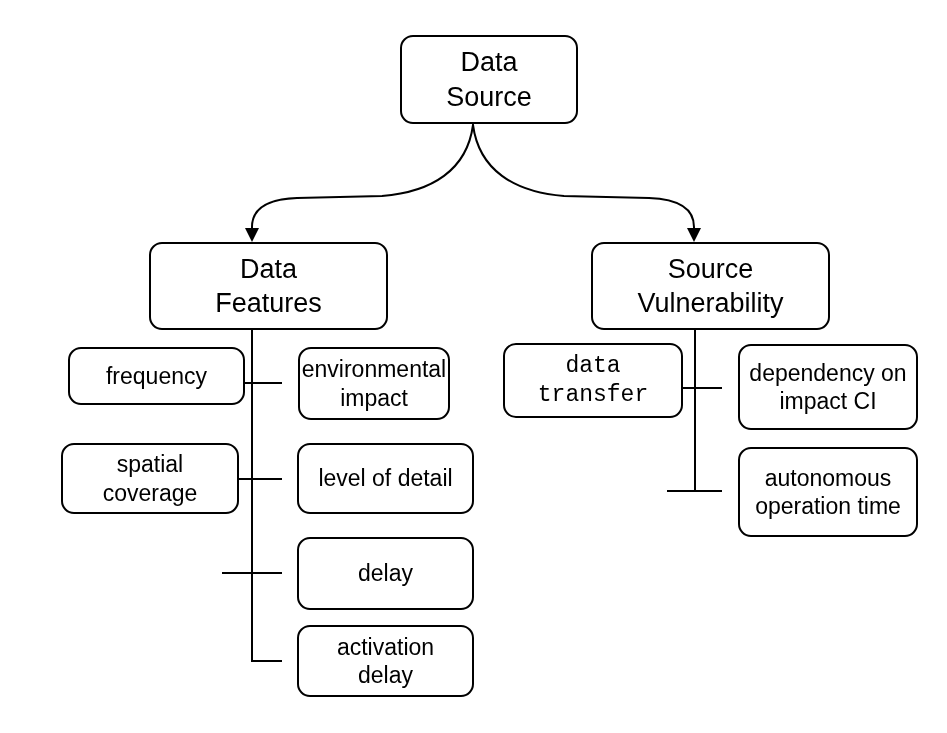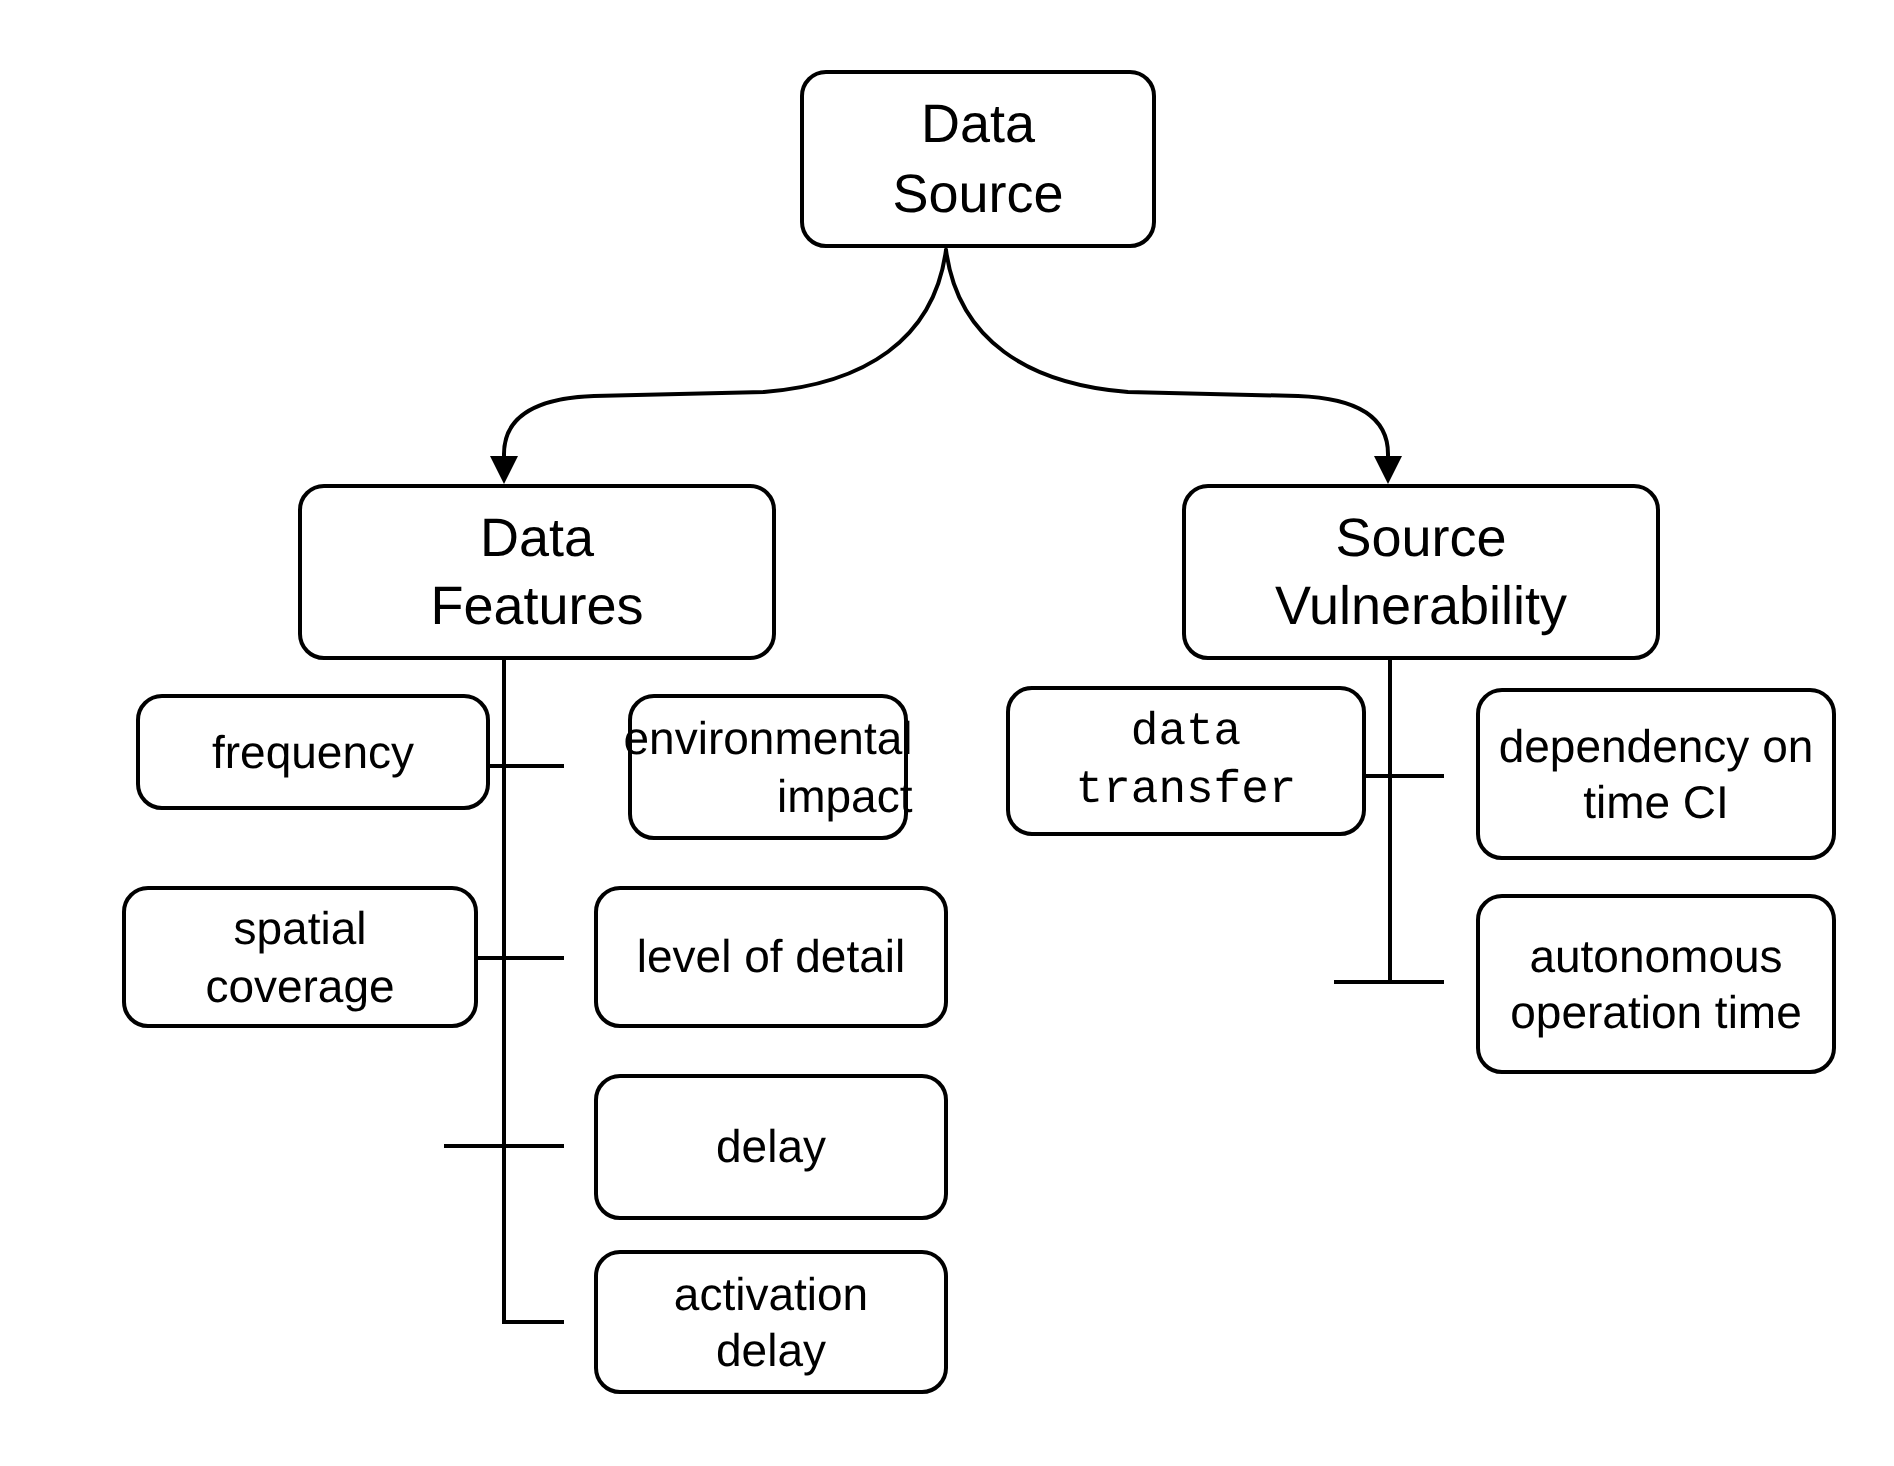--- a/index.html
+++ b/index.html
@@ -31,21 +31,21 @@
     margin-left: 16px;
   }
   .parent { font-size: 27px; line-height: 1.26; }
   .child  { font-size: 23px; line-height: 1.22; }
 
   .n-root  { left: 384px; top: 35px;  width: 178px; height: 89px; }
   .n-b1    { left: 133px; top: 242px; width: 239px; height: 88px; }
   .n-b2    { left: 575px; top: 242px; width: 239px; height: 88px; }
 
   .n-freq  { left: 52px;  top: 347px; width: 177px; height: 58px; }
-  .n-env   { left: 298px; top: 347px; width: 140px; height: 73px; text-align: right; }
+  .n-env   { left: 282px; top: 347px; width: 152px; height: 73px; }
   .n-spat  { left: 45px;  top: 443px; width: 178px; height: 71px; }
   .n-lod   { left: 281px; top: 443px; width: 177px; height: 71px; border-radius: 13px; }
   .n-use   { left: 45px;  top: 537px; width: 177px; height: 73px; }
   .n-delay { left: 281px; top: 537px; width: 177px; height: 73px; }
   .n-act   { left: 281px; top: 625px; width: 177px; height: 72px; }
 
   .n-dt    { left: 487px; top: 343px; width: 180px; height: 75px; font-family: Liberation Mono, monospace; }
   .n-dep   { left: 722px; top: 344px; width: 180px; height: 86px; }
   .n-sens  { left: 487px; top: 448px; width: 180px; height: 89px; }
   .n-auto  { left: 722px; top: 447px; width: 180px; height: 90px; }
@@ -85,17 +85,17 @@
 impact</div>
   <div class="node child n-spat">spatial
 coverage</div>
   <div class="node child n-lod">level of detail</div>
   <div class="node child n-delay">delay</div>
   <div class="node child n-act">activation
 delay</div>
 
   <div class="node child n-dt">data transfer</div>
   <div class="node child n-dep">dependency on
-time CI</div>
+impact CI</div>
   <div class="node child n-auto">autonomous
 operation time</div>
 
 </div>
 
 </body></html>

